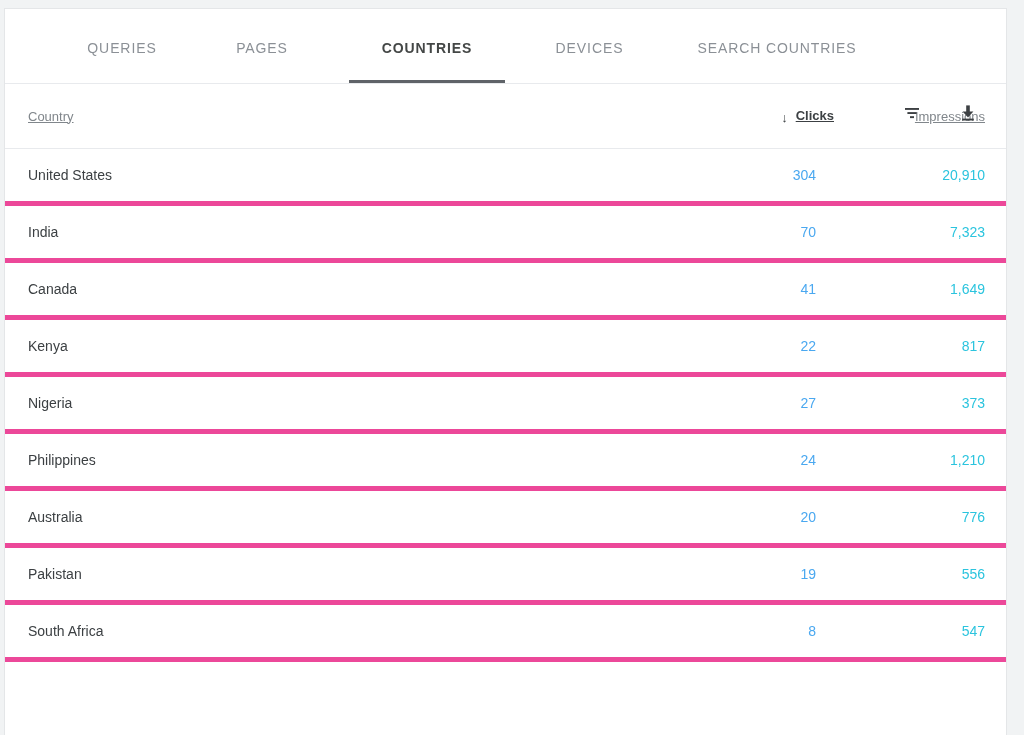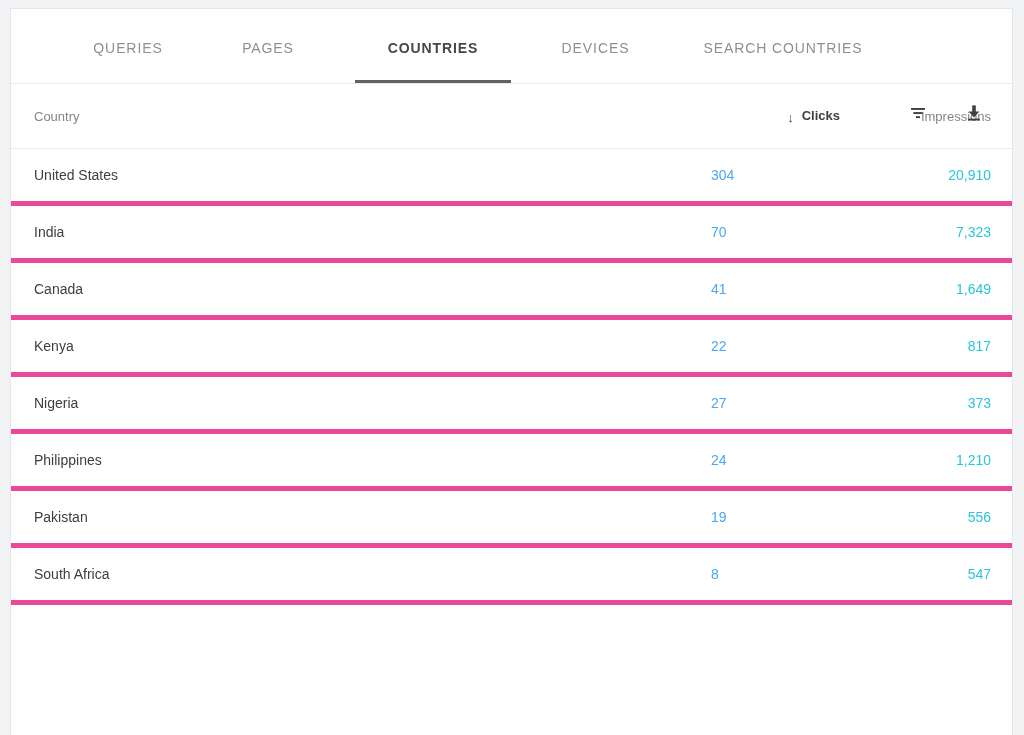--- a/index.html
+++ b/index.html
@@ -11,21 +11,21 @@
     width: 1024px;
     height: 735px;
     background: #f1f3f4;
     font-family: "Liberation Sans", sans-serif;
     -webkit-font-smoothing: antialiased;
     overflow: hidden;
   }
 
   .card {
     position: absolute;
-    left: 10px;
+    left: 4px;
     top: 8px;
     width: 1003px;
     height: 727px;
     background: #ffffff;
     border: 1px solid #e4e6e8;
     border-bottom: none;
     box-sizing: border-box;
     overflow: hidden;
   }
 
@@ -105,20 +105,21 @@
   }
   .thead-row th {
     height: 64px;
     vertical-align: middle;
     font-weight: normal;
     font-size: 13px;
     color: #80868b;
     padding: 0;
     border-bottom: 1px solid #e8eaed;
     background: #fff;
+    text-decoration: underline;
   }
   .col-country     { width: 700px; }
   .col-clicks      { width: 140px; }
   .col-impressions { width: 163px; }
 
   .th-country {
     text-align: left;
     padding-left: 23px !important;
   }
   .th-clicks {
@@ -144,21 +145,21 @@
     border-bottom: 5px solid #ec4899;
     font-size: 14px;
     vertical-align: middle;
   }
   .cell-country {
     text-align: left;
     padding-left: 23px !important;
     color: #3c4043;
   }
   .cell-clicks {
-    text-align: left;
+    text-align: right;
     padding-right: 29px !important;
     color: #4aa8f0;
   }
   .cell-impressions {
     text-align: right;
     padding-right: 23px !important;
     color: #2bc4de;
   }
 </style>
 </head>
@@ -256,20 +257,25 @@
         <td class="cell-country">Nigeria</td>
         <td class="cell-clicks">27</td>
         <td class="cell-impressions">373</td>
       </tr>
       <tr class="row">
         <td class="cell-country">Philippines</td>
         <td class="cell-clicks">24</td>
         <td class="cell-impressions">1,210</td>
       </tr>
       <tr class="row">
+        <td class="cell-country">Australia</td>
+        <td class="cell-clicks">20</td>
+        <td class="cell-impressions">776</td>
+      </tr>
+      <tr class="row">
         <td class="cell-country">Pakistan</td>
         <td class="cell-clicks">19</td>
         <td class="cell-impressions">556</td>
       </tr>
       <tr class="row">
         <td class="cell-country">South Africa</td>
         <td class="cell-clicks">8</td>
         <td class="cell-impressions">547</td>
       </tr>
     </tbody>

